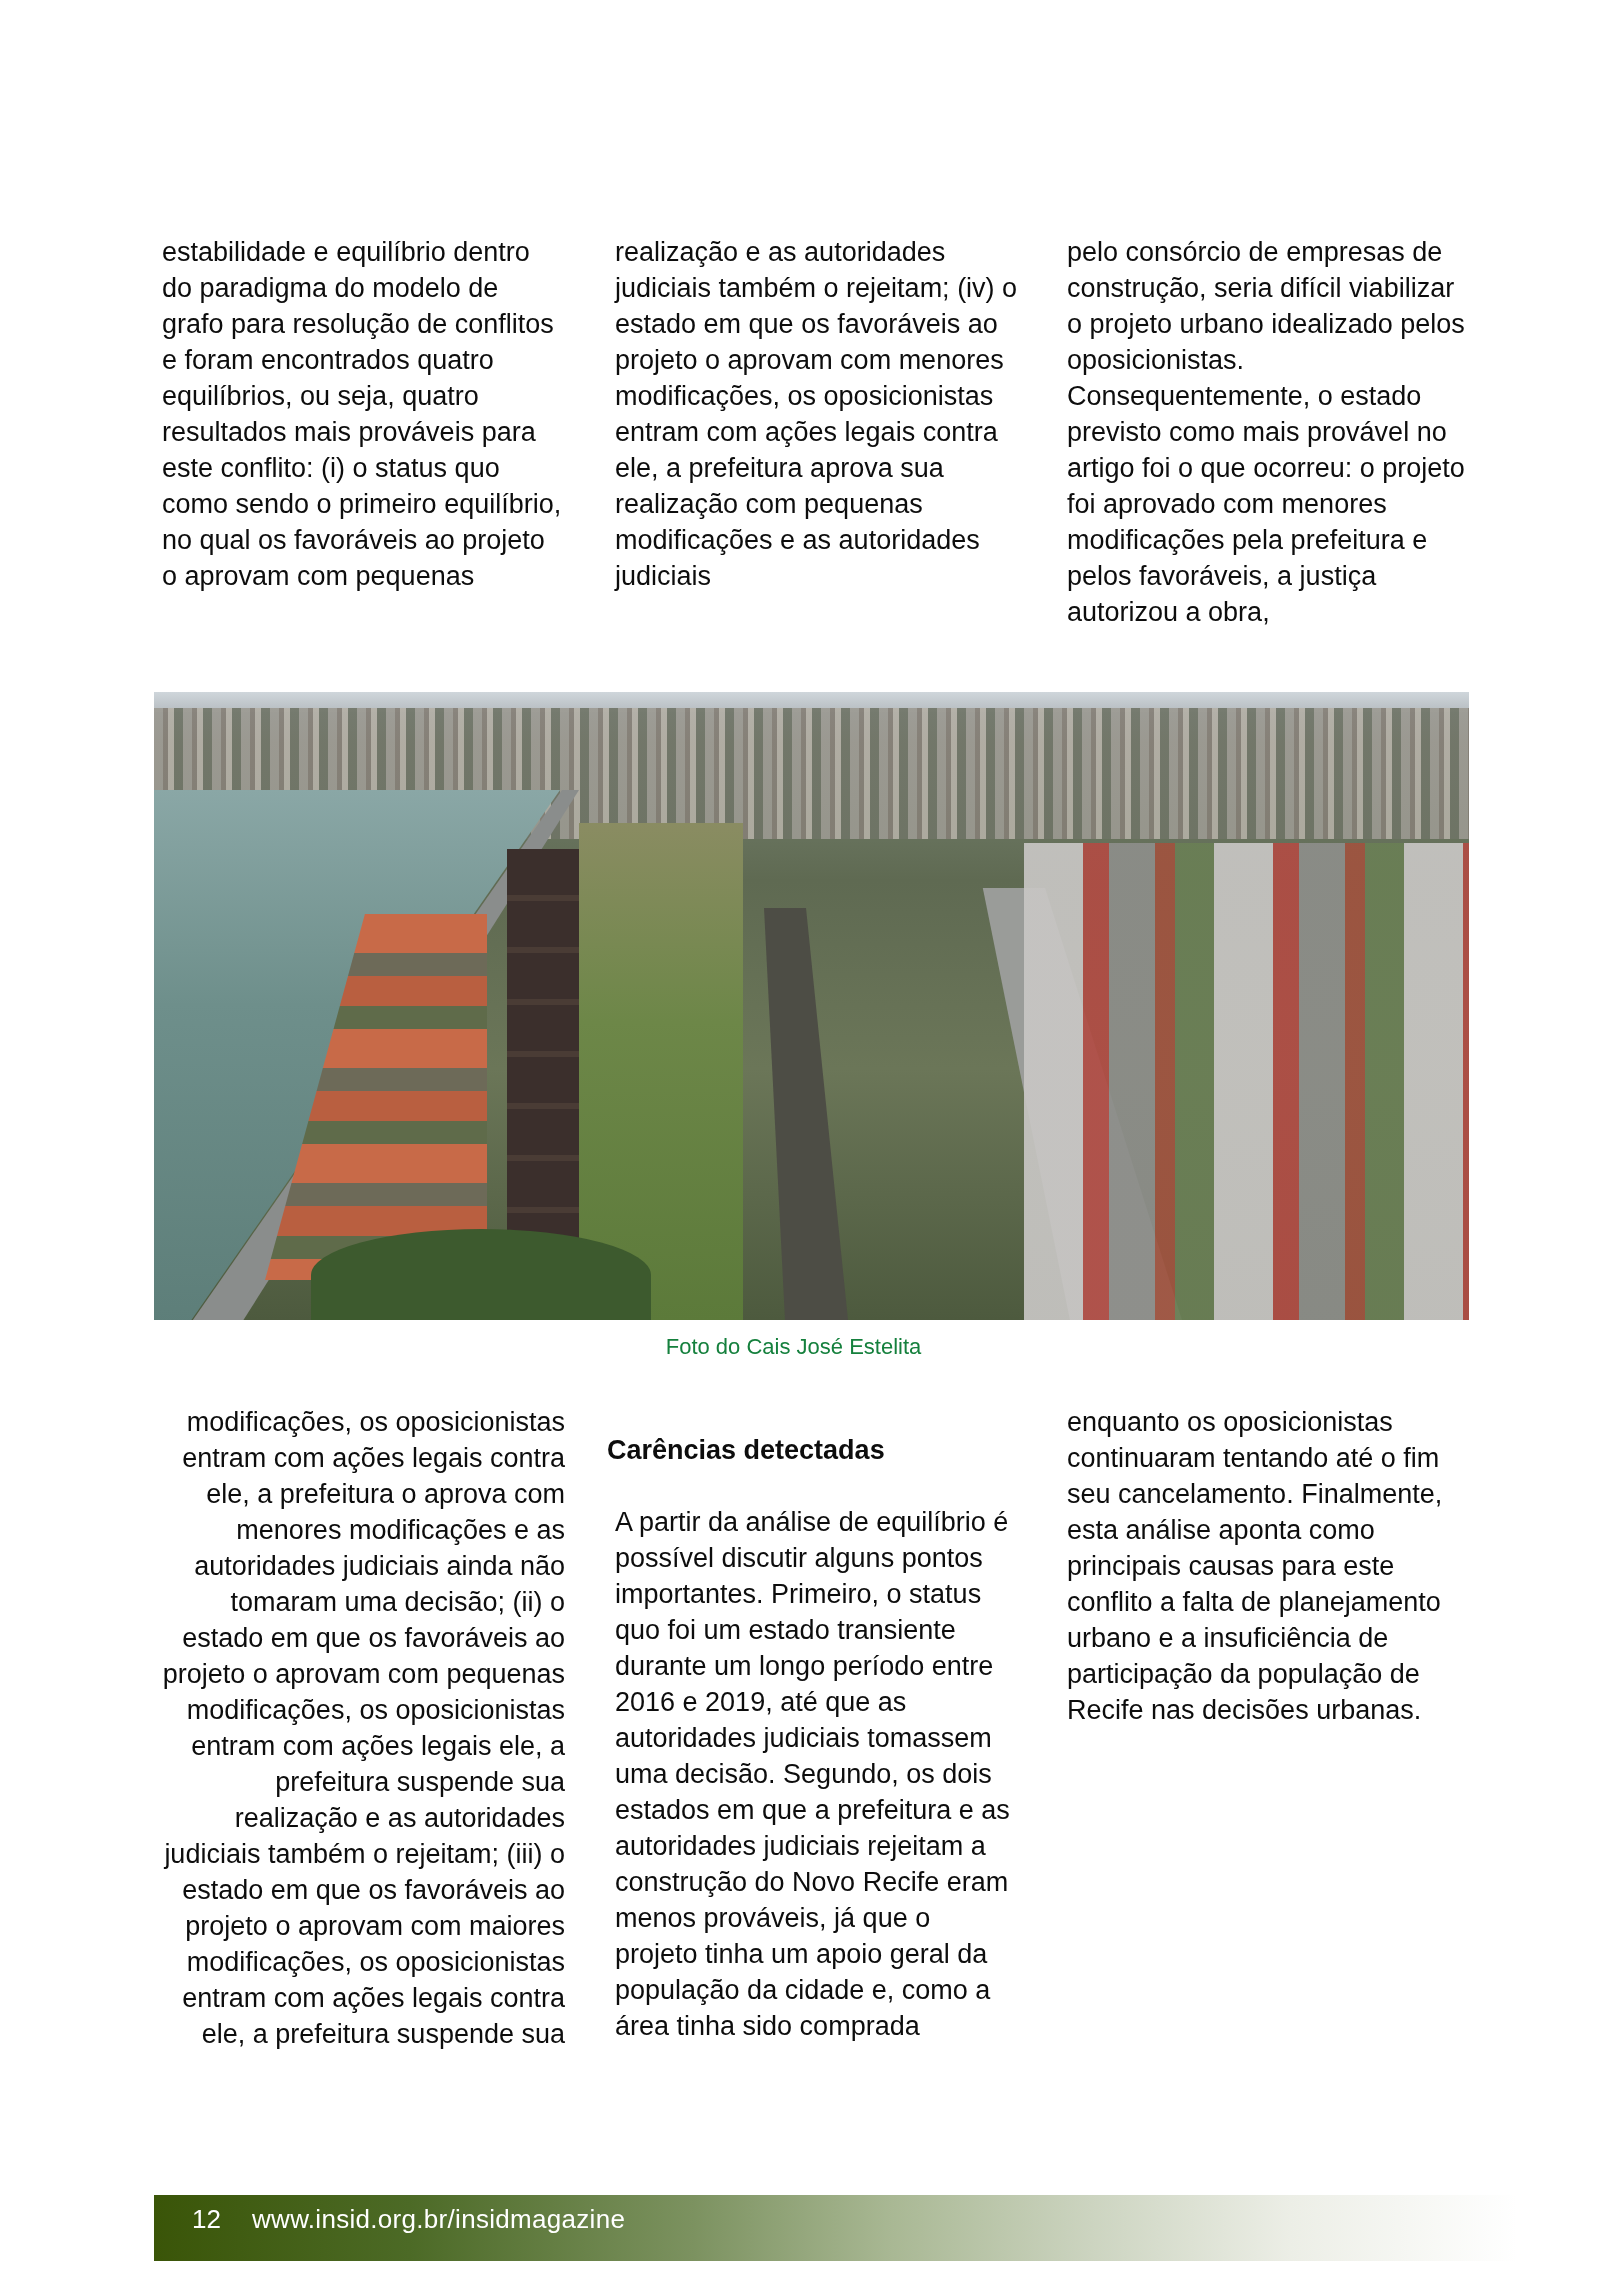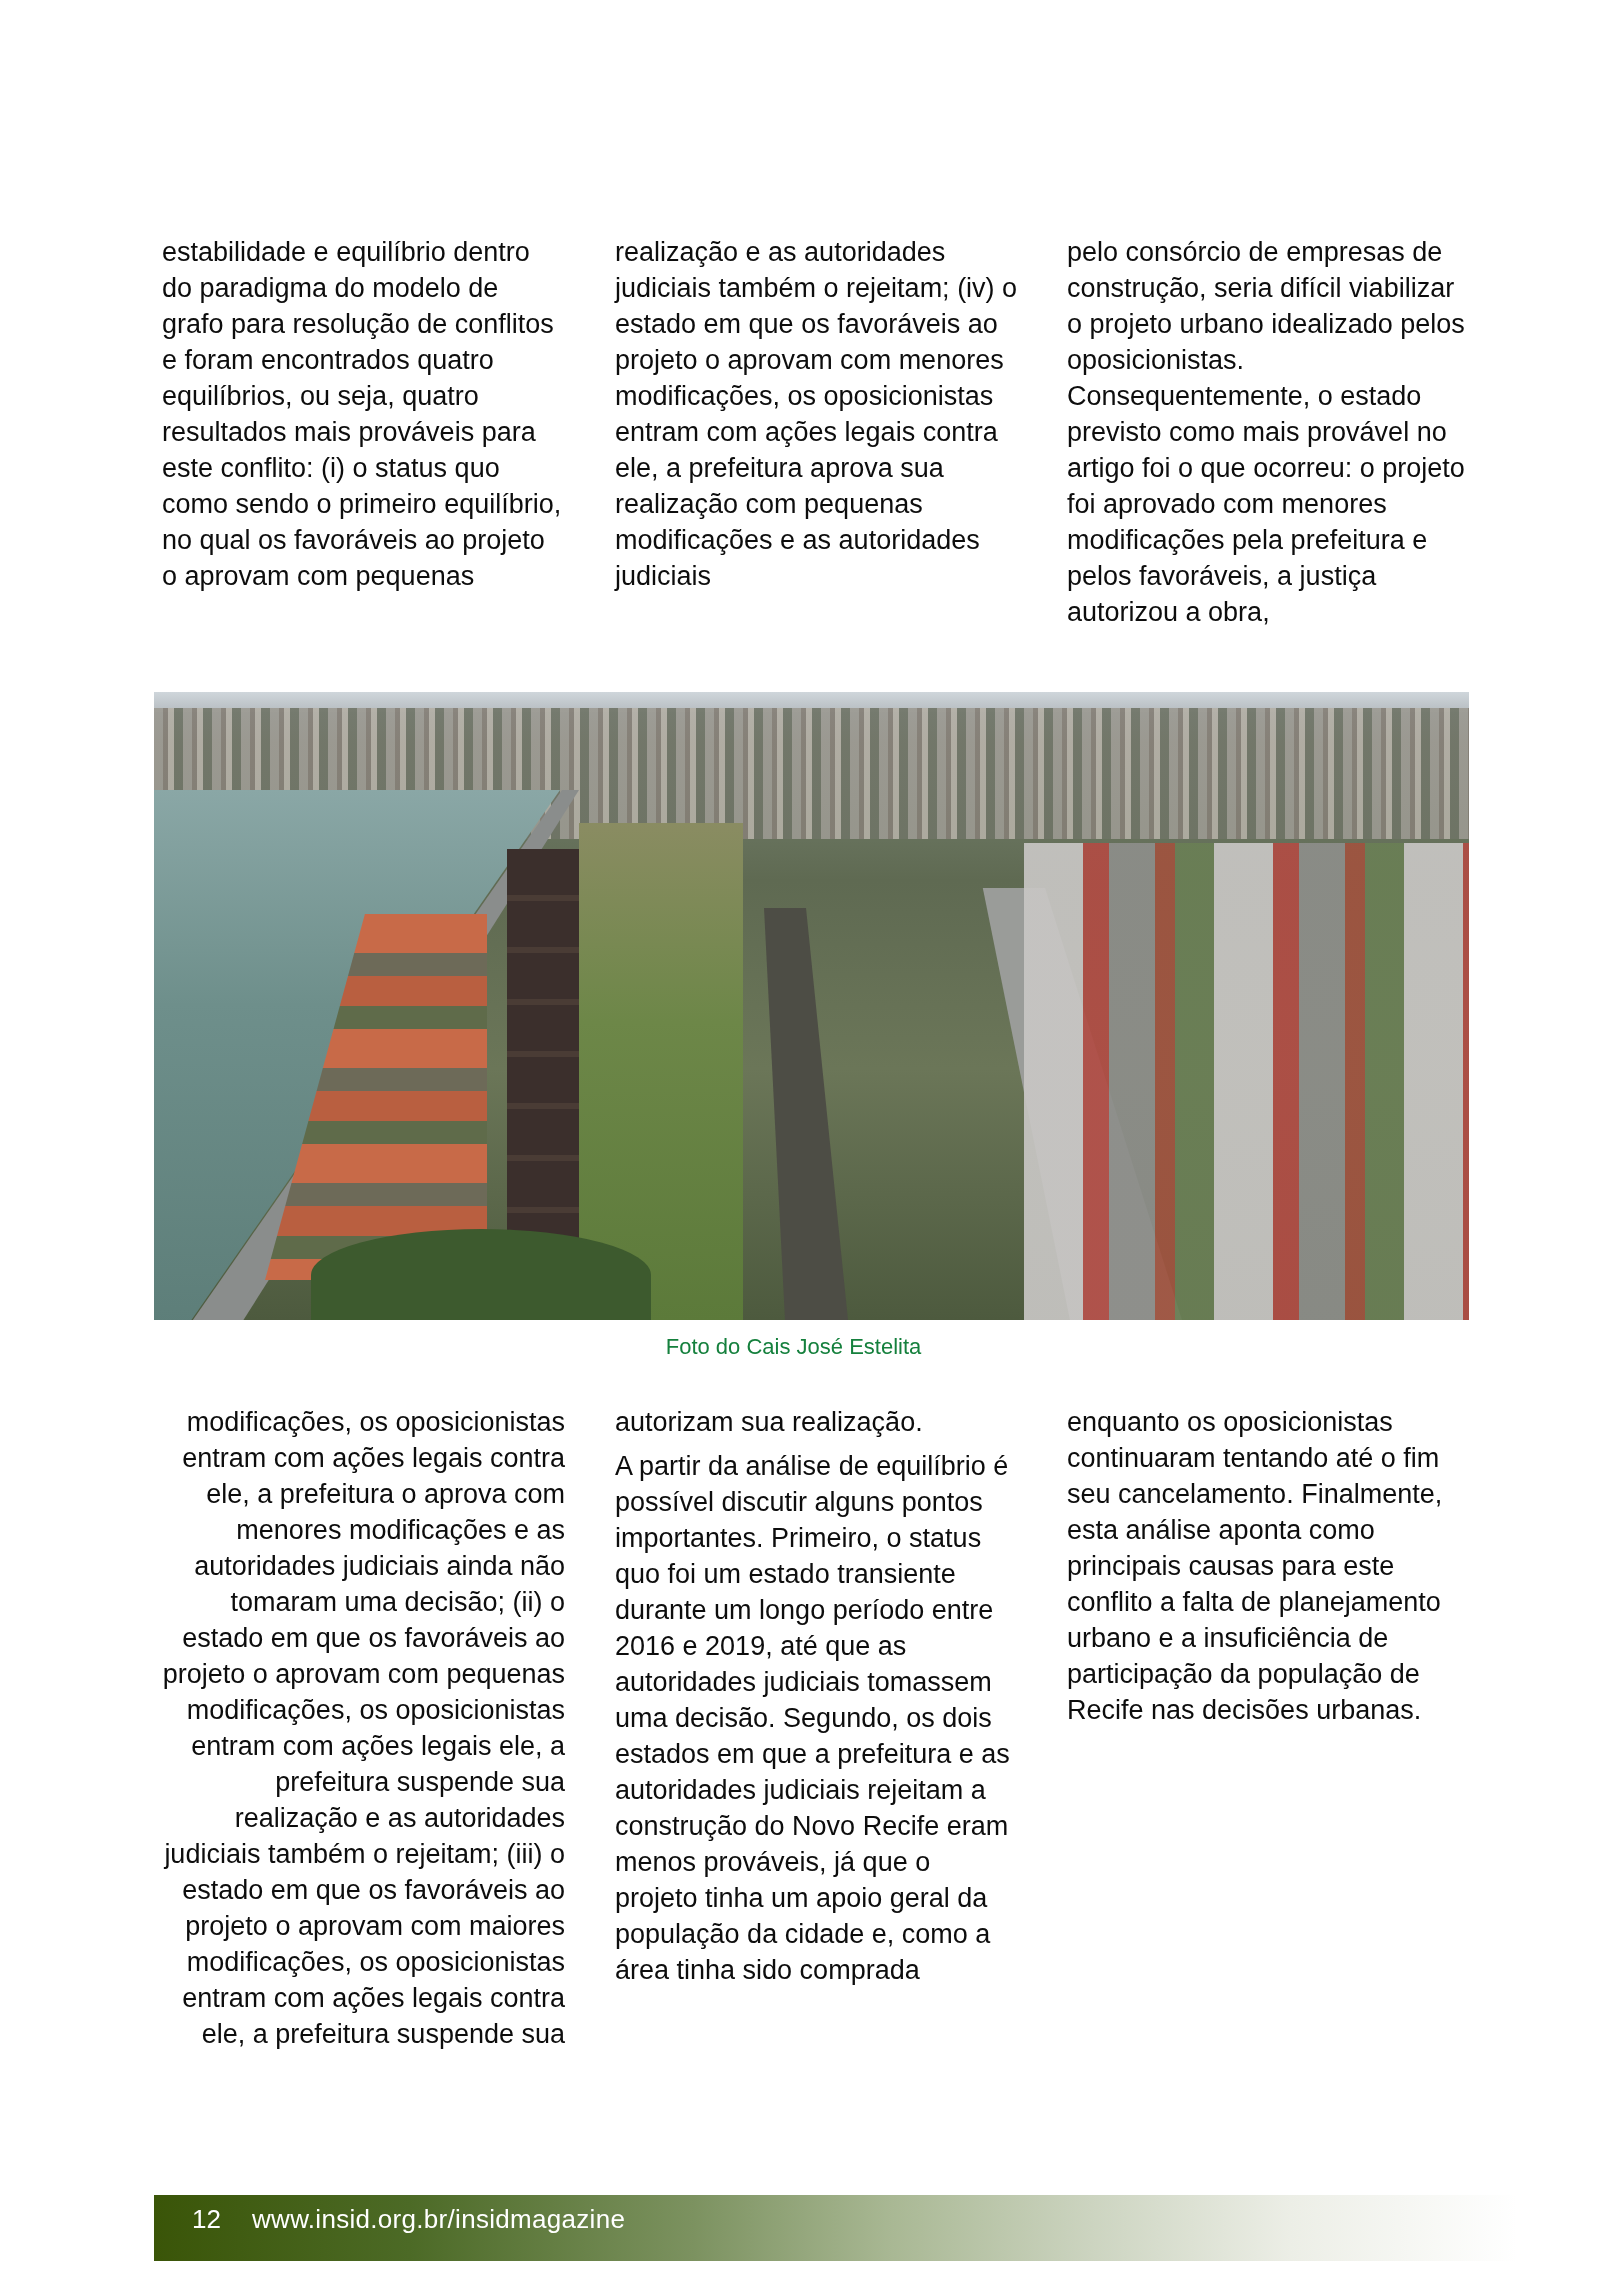--- a/index.html
+++ b/index.html
@@ -72,21 +72,21 @@
   <div class="street"></div>
   <div class="blocks"></div>
   <div class="trees"></div>
 </div>
 <div class="caption">Foto do Cais José Estelita</div>
 
 <div id="c4" class="col">
   <p>modificações, os oposicionistas entram com ações legais contra ele, a prefeitura o aprova com menores modificações e as autoridades judiciais ainda não tomaram uma decisão; (ii) o estado em que os favoráveis ao projeto o aprovam com pequenas modificações, os oposicionistas entram com ações legais ele, a prefeitura suspende sua realização e as autoridades judiciais também o rejeitam; (iii) o estado em que os favoráveis ao projeto o aprovam com maiores modificações, os oposicionistas entram com ações legais contra ele, a prefeitura suspende sua</p>
 </div>
 <div id="c5" class="col">
-  <p>autorizam sua realização.</p>
+  <p class="heading">Carências detectadas</p>
   <p>A partir da análise de equilíbrio é possível discutir alguns pontos importantes. Primeiro, o status quo foi um estado transiente durante um longo período entre 2016 e 2019, até que as autoridades judiciais tomassem uma decisão. Segundo, os dois estados em que a prefeitura e as autoridades judiciais rejeitam a construção do Novo Recife eram menos prováveis, já que o projeto tinha um apoio geral da população da cidade e, como a área tinha sido comprada</p>
 </div>
 <div id="c6" class="col">
   <p>enquanto os oposicionistas continuaram tentando até o fim seu cancelamento. Finalmente, esta análise aponta como principais causas para este conflito a falta de planejamento urbano e a insuficiência de participação da população de Recife nas decisões urbanas.</p>
 </div>
 
 <div class="footer">
   <span class="page">12</span>
   <span class="url">www.insid.org.br/insidmagazine</span>
 </div>

